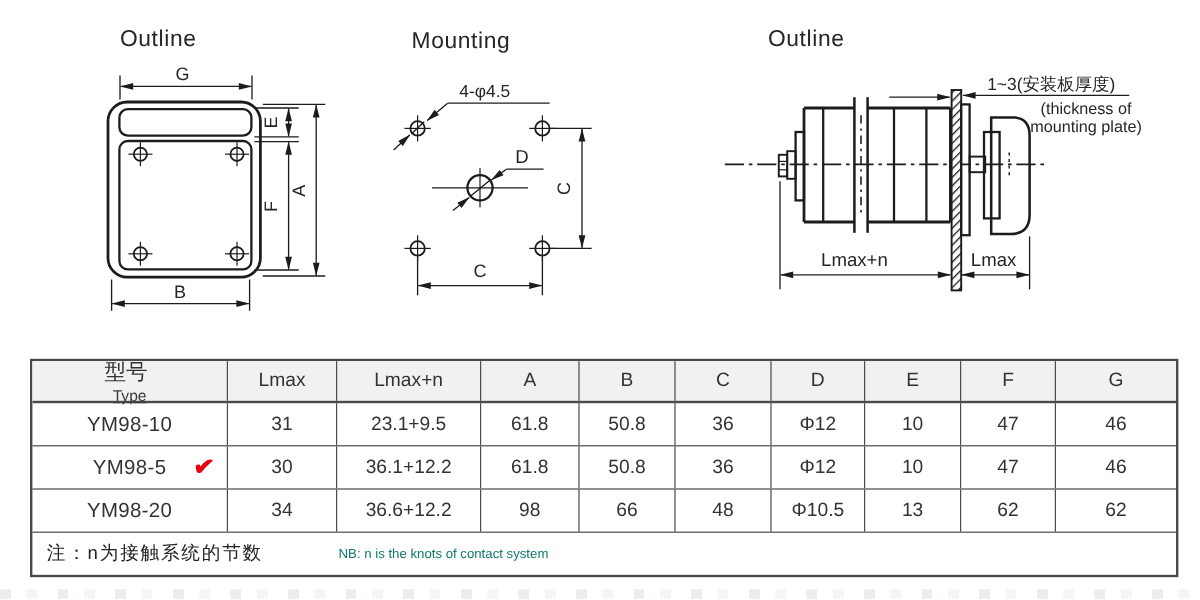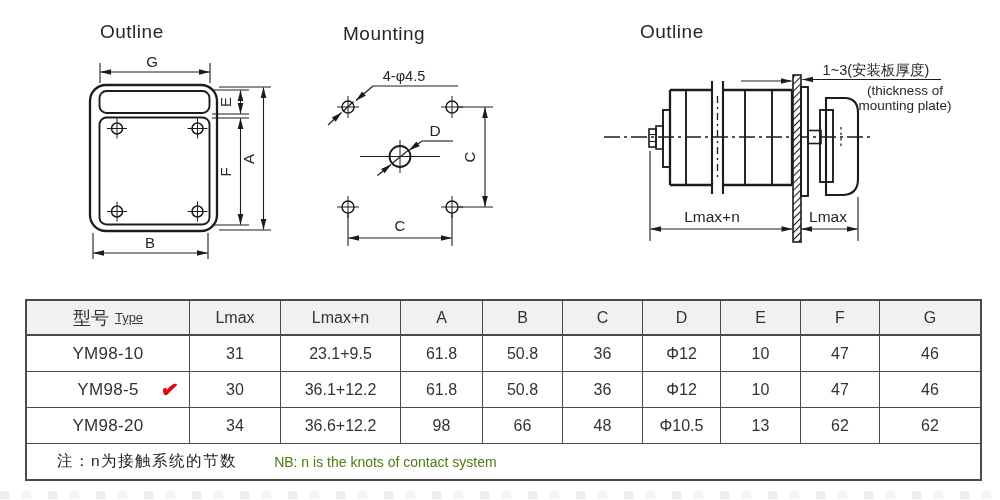--- a/index.html
+++ b/index.html
@@ -18,31 +18,31 @@
   .title-t{font-size:19px;letter-spacing:.5px}
   .dim-t{font-size:15px}
   .call-t{font-size:14.5px}
   .small-t{font-size:13.5px}
   
   .spec-table{position:absolute;left:25px;top:299px;width:953px;border:2px solid #4a4a4a;background:#fff;}
   .trow{display:grid;grid-template-columns:162px 91px 120px 82px 80px 80px 78px 80px 79px auto;}
   .trow{border-bottom:1.4px solid #4a4a4a;}
   .trow.head{background:#f1f1ef;border-bottom:2px solid #4a4a4a;}
   .cell{height:35px;display:flex;align-items:center;justify-content:center;
-    font-size:16px;color:#333;position:relative;}
+    font-size:16px;color:#333;position:relative;flex-direction:column;}
   .head .cell{height:33px;}
   .cell + .cell{border-left:1.2px solid #4a4a4a;}
   .type-cn{font-size:18px;margin-right:6px;}
   .type-en{font-size:13px;color:#3a3a3a;text-decoration:underline;}
   .model{font-size:17px;letter-spacing:.3px;}
   .check{position:absolute;right:10px;top:2px;font-size:21px;font-weight:bold;
     color:#e60012;transform:rotate(6deg);line-height:31px;}
-  .tnote{height:35px;display:flex;align-items:center;padding-left:30px;}
+  .tnote{height:35px;display:flex;align-items:center;padding-left:12px;}
   .note-cn{font-size:15.5px;color:#222;letter-spacing:1.5px;font-weight:500;}
-  .note-en{font-size:14px;color:#4d7c0f;margin-left:37px;}
+  .note-en{font-size:11px;color:#0f766e;margin-left:63px;}
   
   .bottom-scallops{position:absolute;left:0;top:491px;width:1000px;height:8px;
     background:repeating-linear-gradient(90deg,
       rgba(186,198,191,0.30) 0 9px, rgba(255,255,255,0) 9px 22px,
       rgba(204,212,206,0.20) 22px 31px, rgba(255,255,255,0) 31px 48px);}
 </style>
 </head>
 <body>
 
 <div class="page">

